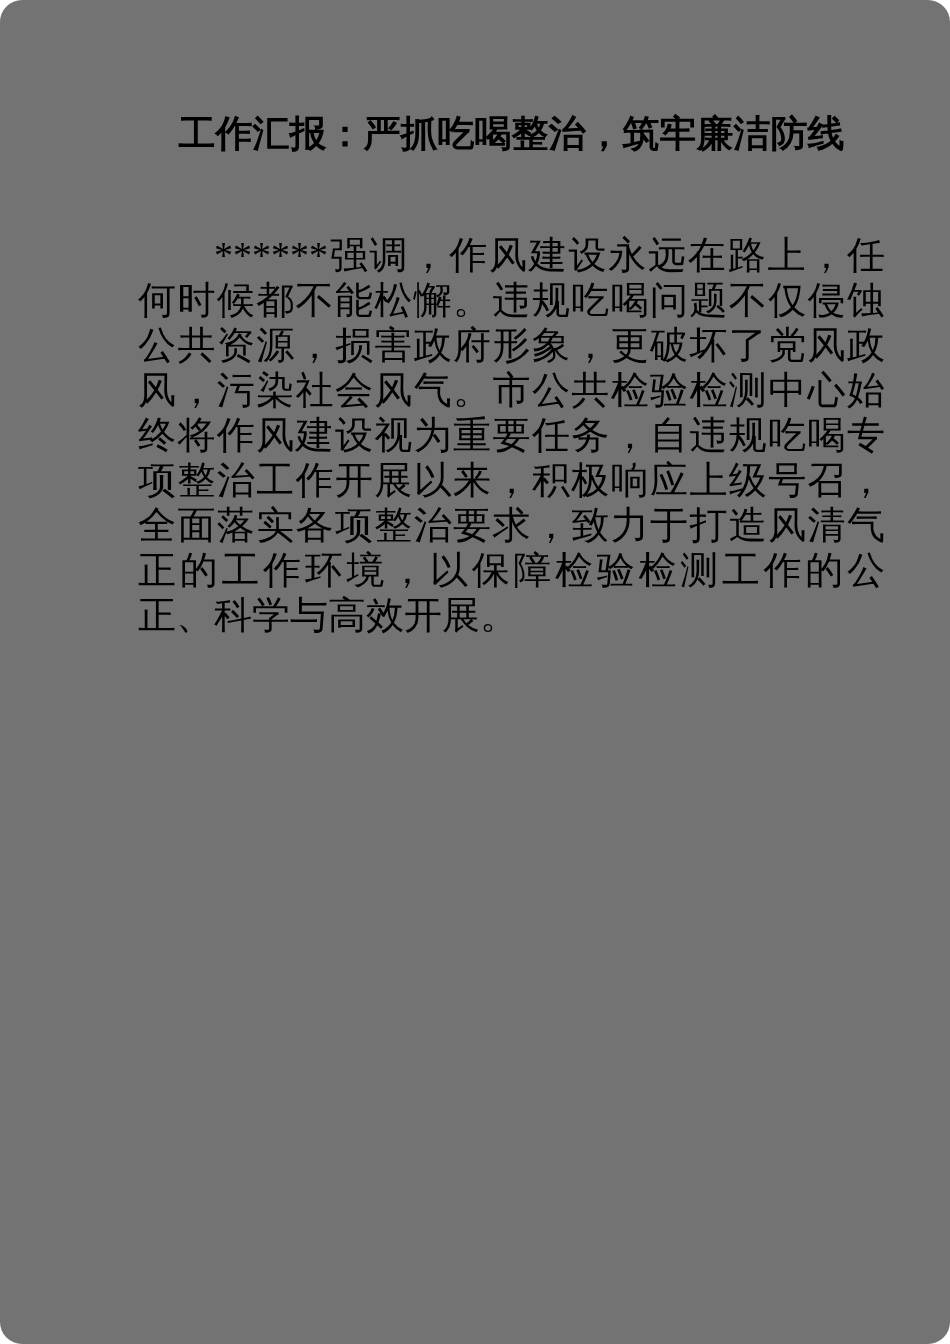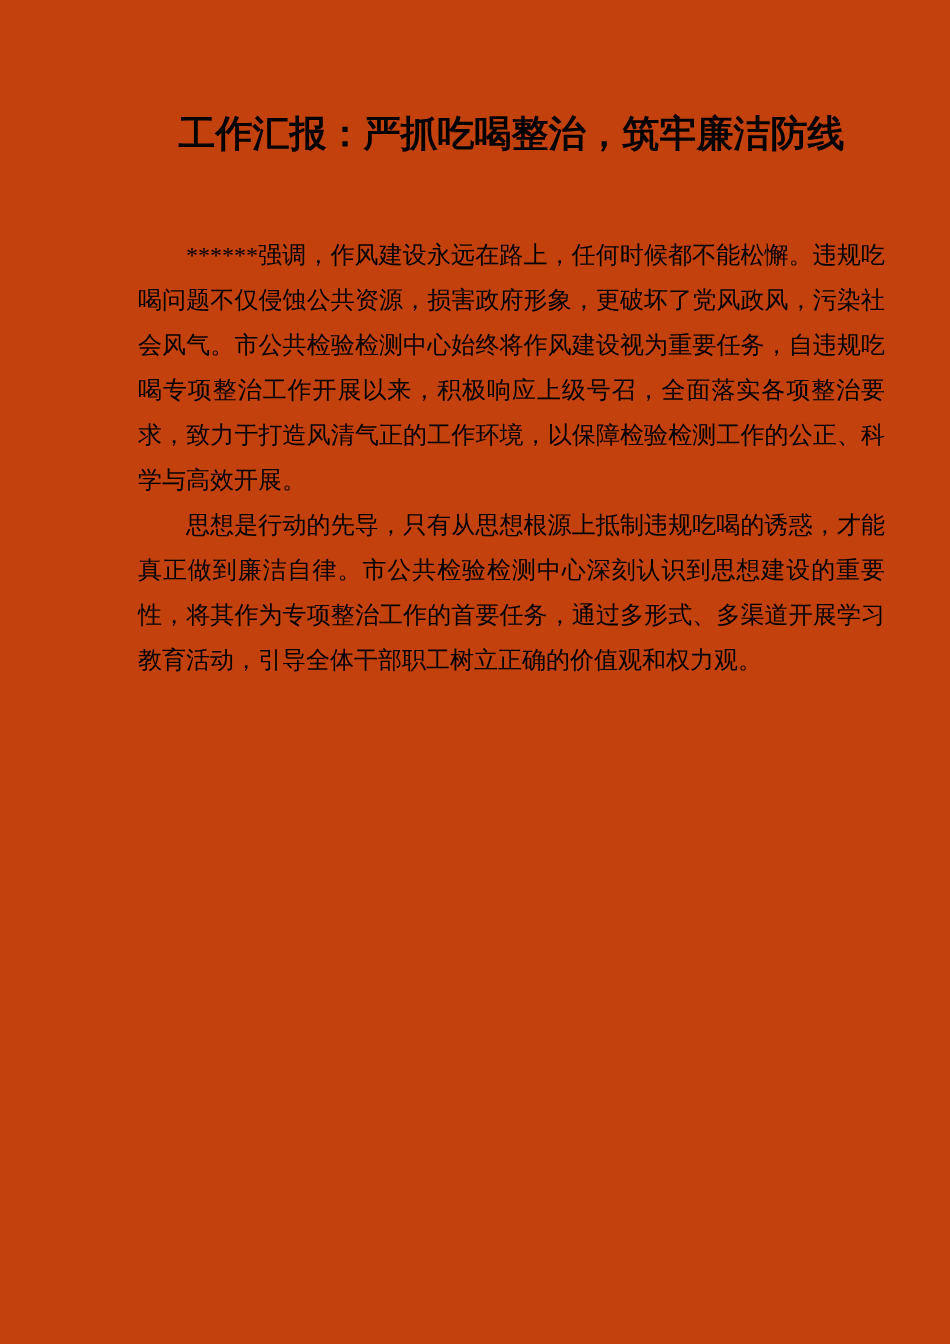--- a/index.html
+++ b/index.html
@@ -4,39 +4,40 @@
 <style>
   html, body {
     margin: 0;
     padding: 0;
     background: #ffffff;
   }
   .page {
     position: relative;
     width: 950px;
     height: 1344px;
-    background: #c2410c;
+    background: #737373;
     color: #000000;
     box-sizing: border-box;
     padding: 105px 65px 0 138px;
     overflow: hidden;
+    border-radius: 22px;
   }
   .doc-title {
     margin: 0 0 70px 0;
     font-family: "Liberation Serif", serif;
     font-weight: bold;
     font-size: 37px;
     line-height: 58px;
     text-align: center;
     white-space: nowrap;
   }
   .para {
     margin: 0;
     font-family: "Liberation Serif", serif;
-    font-size: 24px;
+    font-size: 38px;
     line-height: 45px;
     text-align: justify;
     text-justify: inter-ideograph;
     text-indent: 2em;
     word-break: break-all;
   }
   .section-heading {
     margin: 0;
     font-family: "Liberation Sans", sans-serif;
     font-weight: bold;
@@ -49,16 +50,15 @@
 </head>
 <body>
 
 <div class="page">
 
   <h1 class="doc-title">工作汇报：严抓吃喝整治，筑牢廉洁防线</h1>
 
   <p class="para">******强调，作风建设永远在路上，任何时候都不能松懈。违规吃喝问题不仅侵蚀公共资源，损害政府形象，更破坏了党风政风，污染社会风气。市公共检验检测中心始终将作风建设视为重要任务，自违规吃喝专项整治工作开展以来，积极响应上级号召，全面落实各项整治要求，致力于打造风清气正的工作环境，以保障检验检测工作的公正、科学与高效开展。</p>
 
 
-  <p class="para">思想是行动的先导，只有从思想根源上抵制违规吃喝的诱惑，才能真正做到廉洁自律。市公共检验检测中心深刻认识到思想建设的重要性，将其作为专项整治工作的首要任务，通过多形式、多渠道开展学习教育活动，引导全体干部职工树立正确的价值观和权力观。</p>
 
 
 </div>
 
 </body></html>

